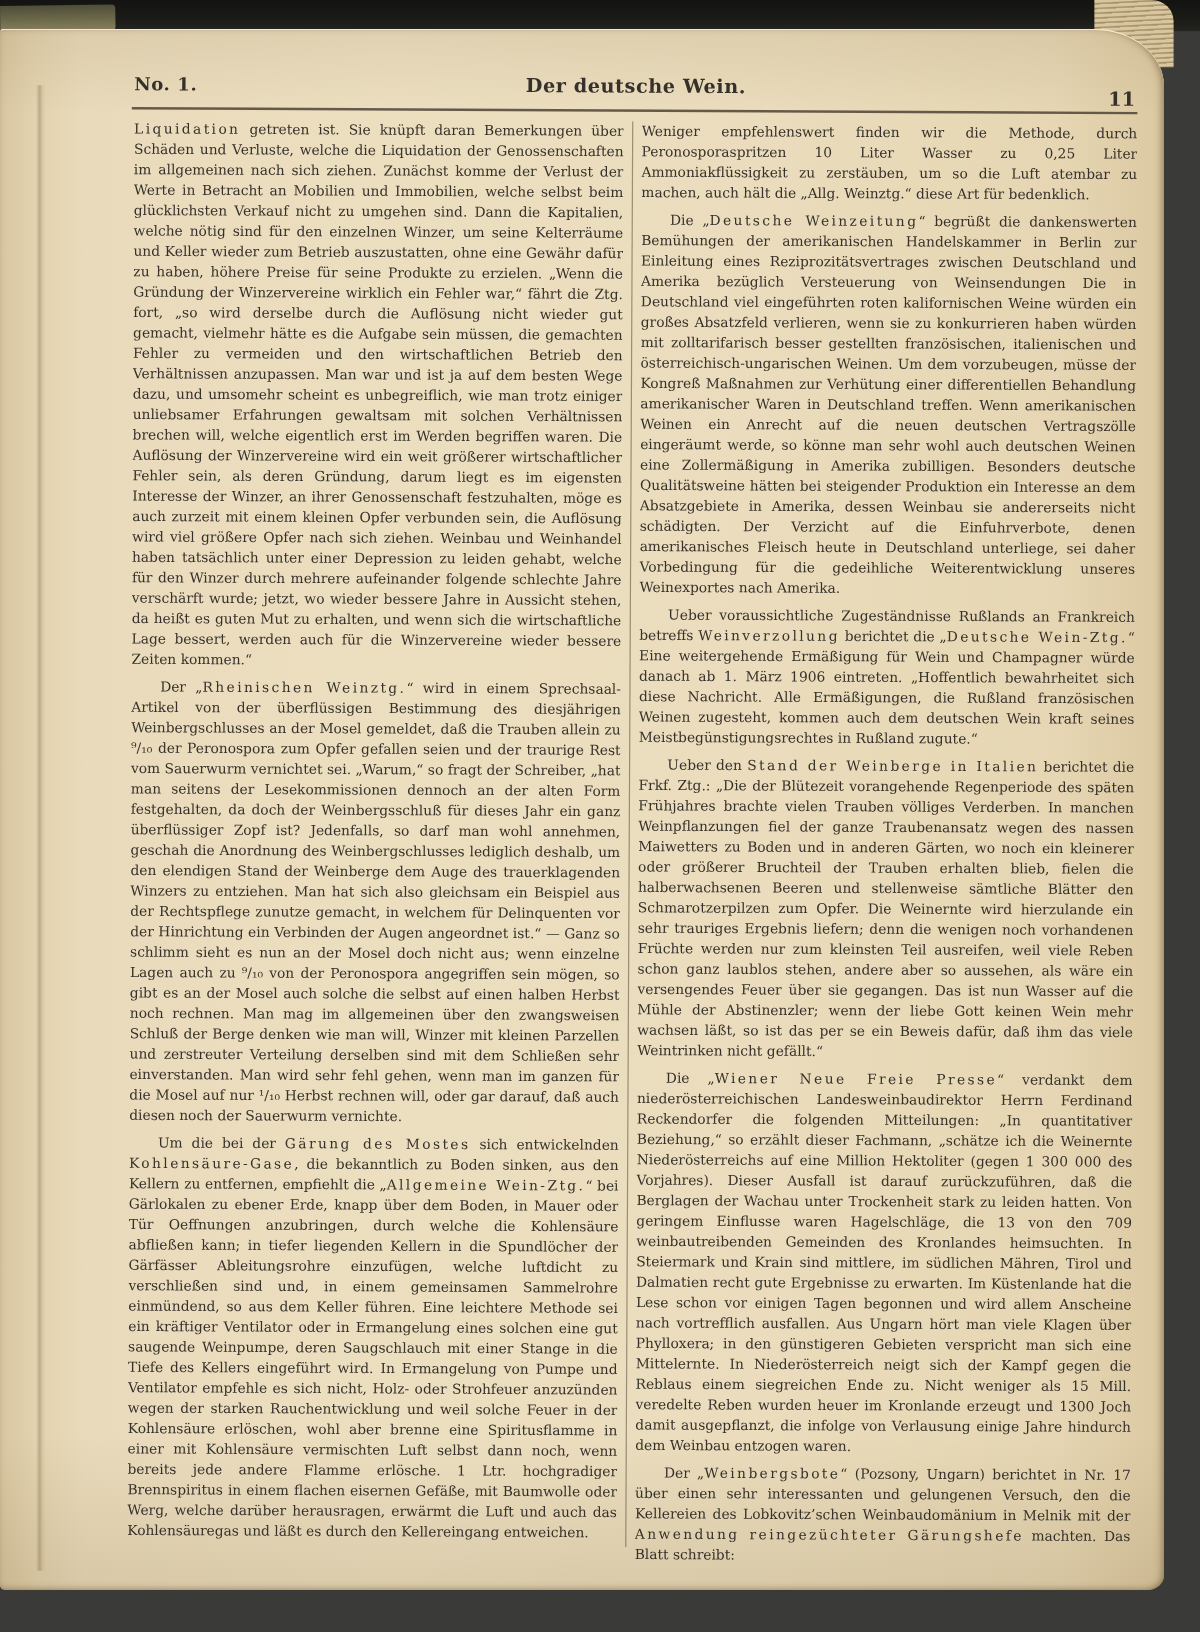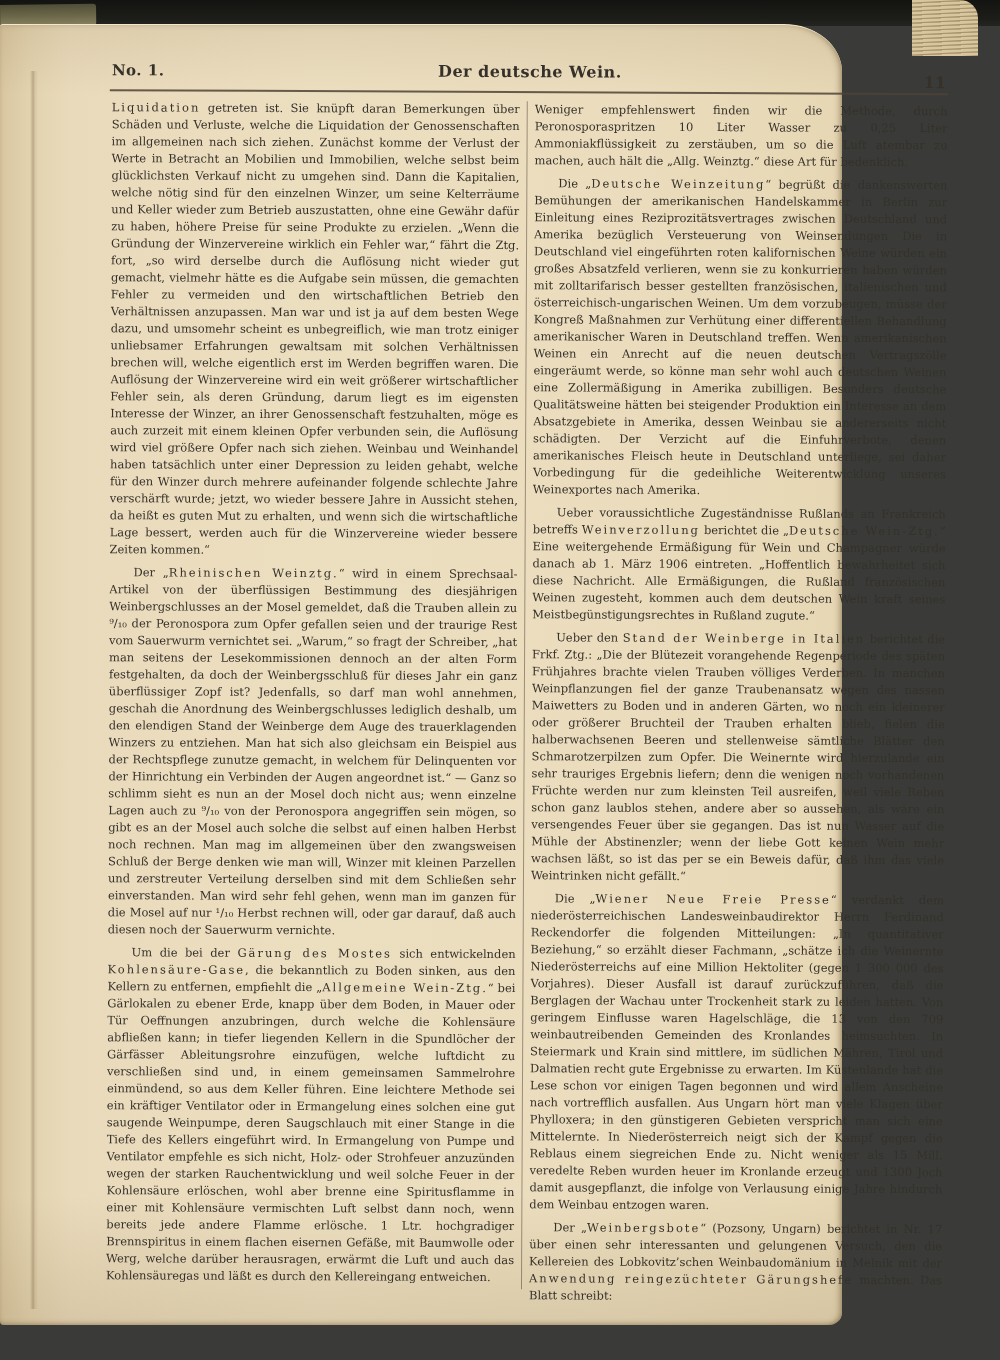--- a/index.html
+++ b/index.html
@@ -21,21 +21,21 @@
     border-radius:0 3px 2px 0;
   }
   
   .page-stack{
     position:absolute;left:912px;top:0;width:66px;height:56px;
     background:repeating-linear-gradient(177deg,#d8c69f 0px,#d8c69f 2px,#a4906a 3px,#baa67f 4px);
     border-top-right-radius:18px;
   }
   
   .page{
-    position:absolute;left:0;top:24px;width:842px;height:1300px;
+    position:absolute;left:0;top:24px;width:970px;height:1300px;
     background:
       linear-gradient(180deg,rgba(110,85,45,.10) 0,rgba(0,0,0,0) 70px,rgba(0,0,0,0) 90%,rgba(110,85,45,.14) 100%),
       linear-gradient(90deg,#d8c6a1 0px,#e2d2ae 28px,#e9dabb 70px,#ecdfc0 320px,#eadcbc 640px,#e6d6b3 880px,#dbc9a2 100%);
     border-radius:3px 58px 14px 4px / 3px 48px 12px 4px;
     border-top:1px solid #f3e8cc;
     box-shadow:inset -4px 0 6px -2px rgba(110,88,52,.55), inset 0 -3px 5px -2px rgba(110,88,52,.4);
   }
   
   .gutter-crease{
     position:absolute;left:30px;top:46px;height:1238px;width:8px;

